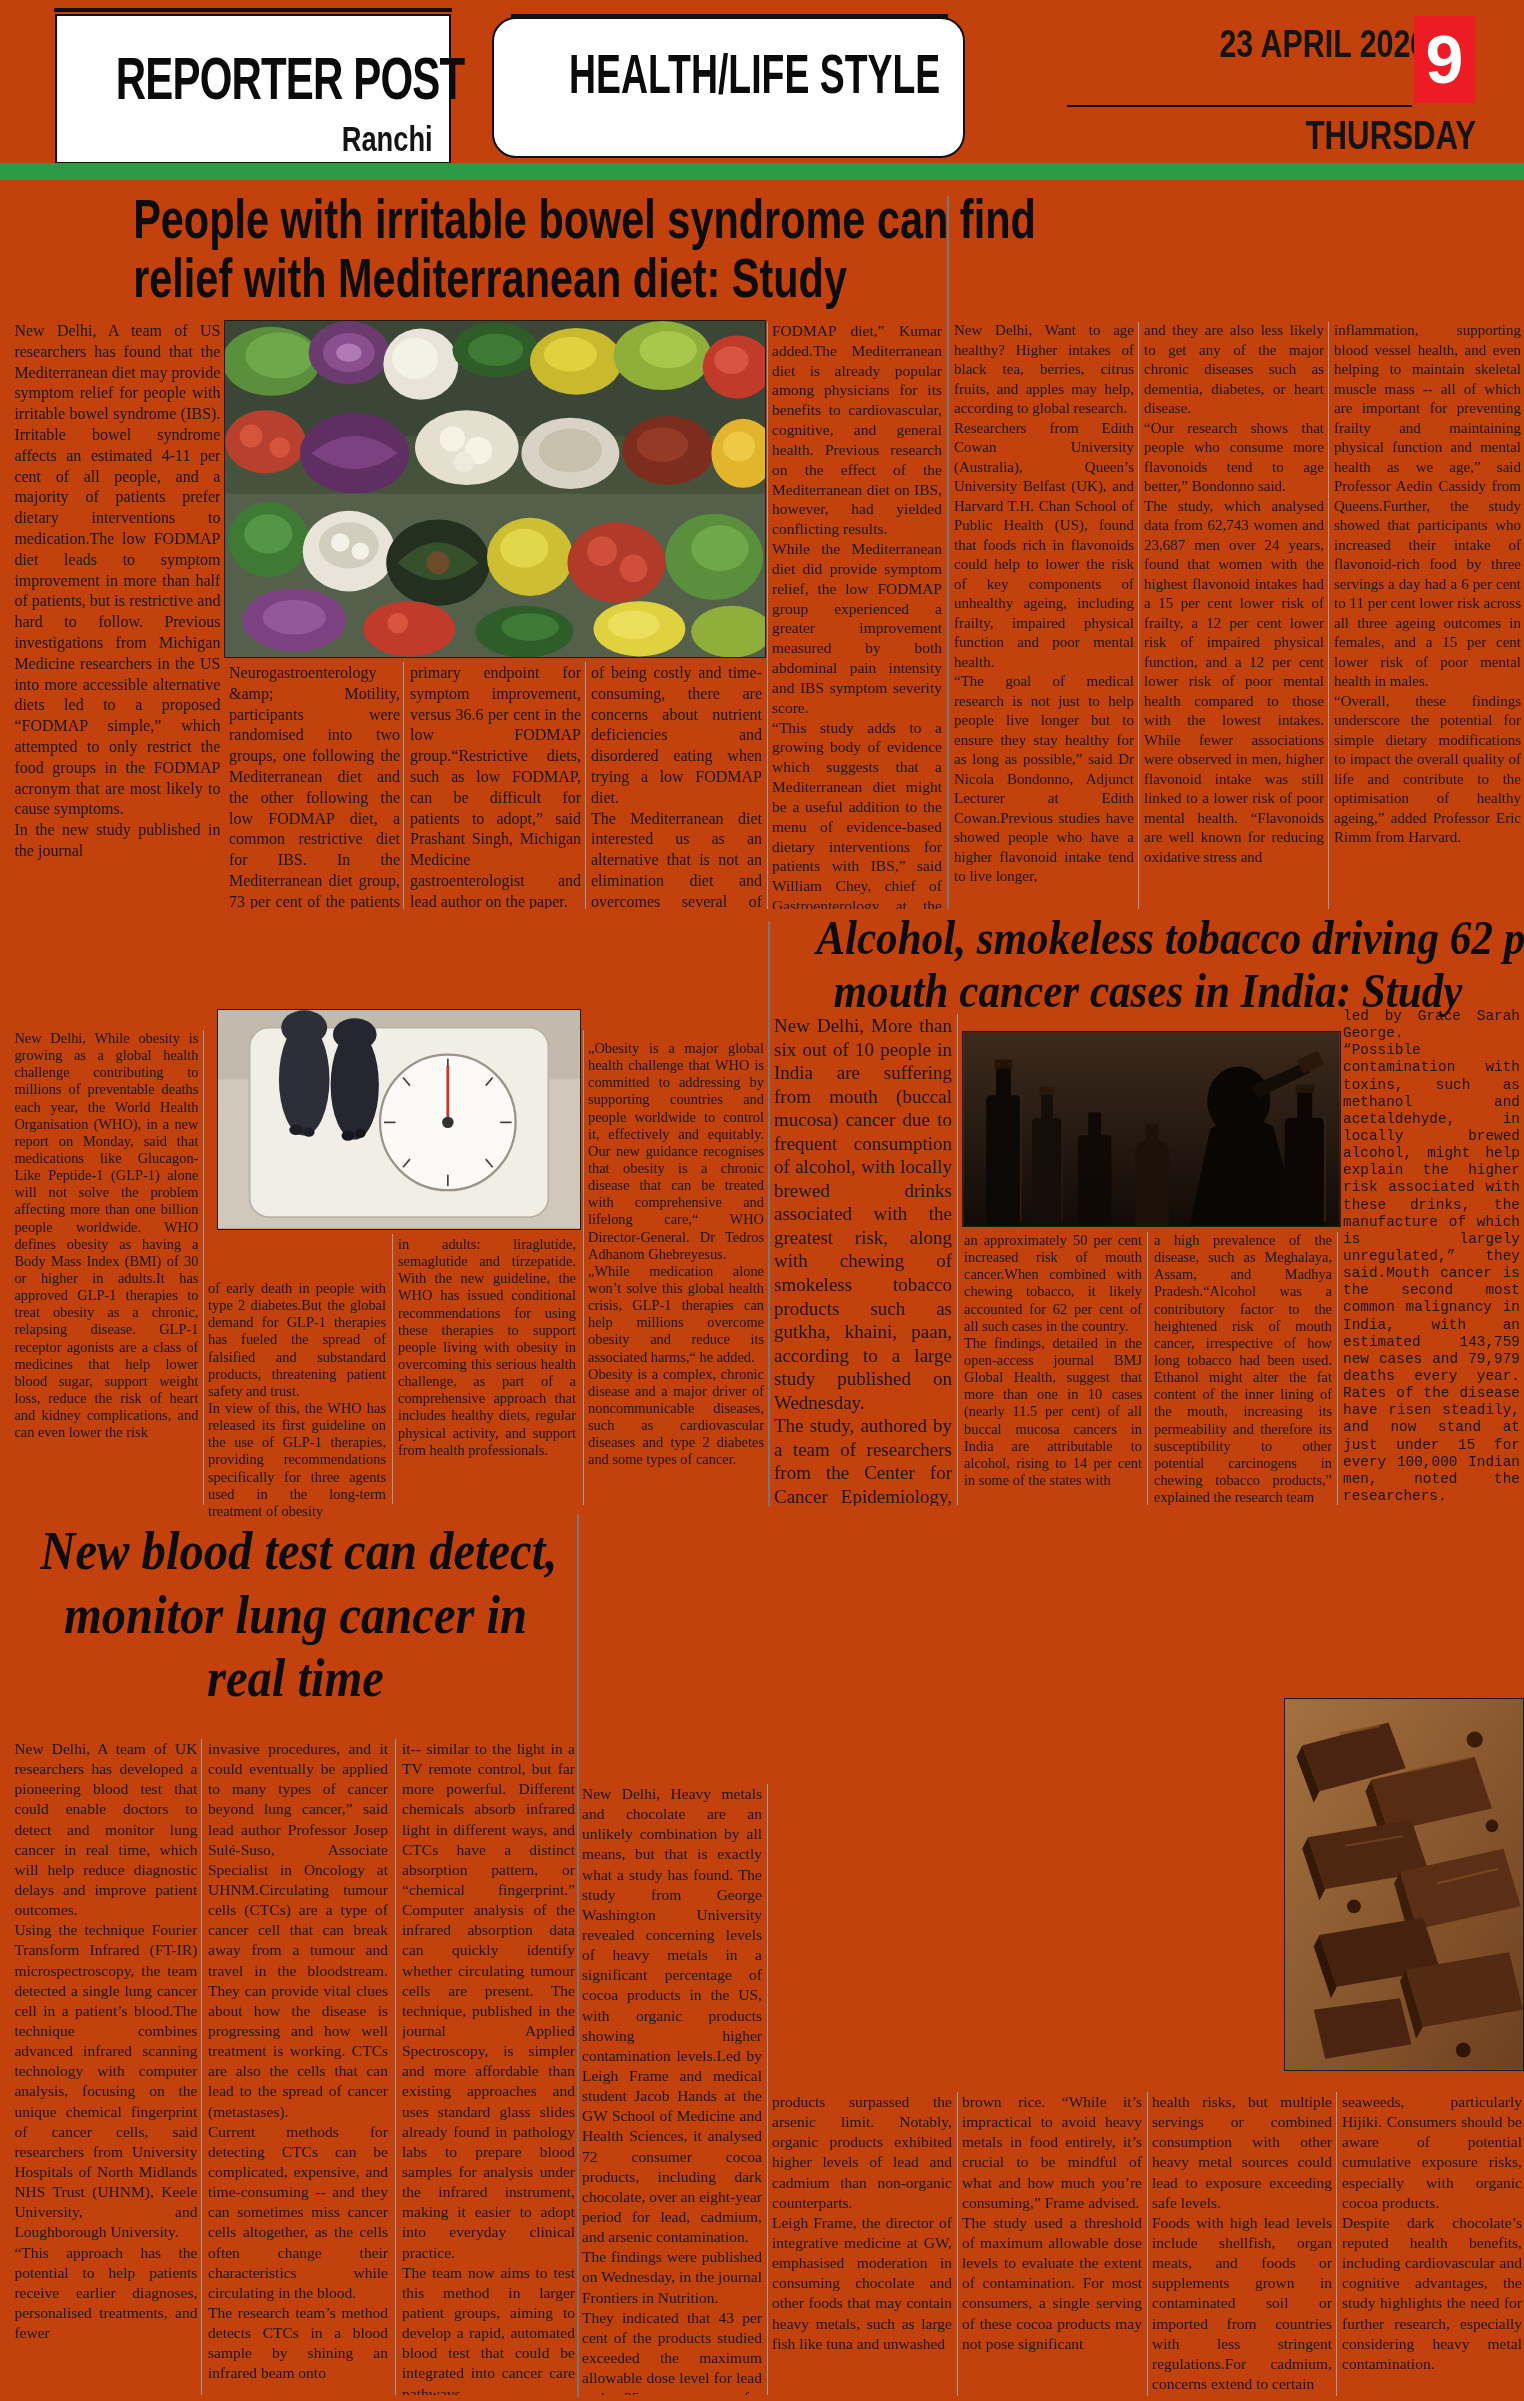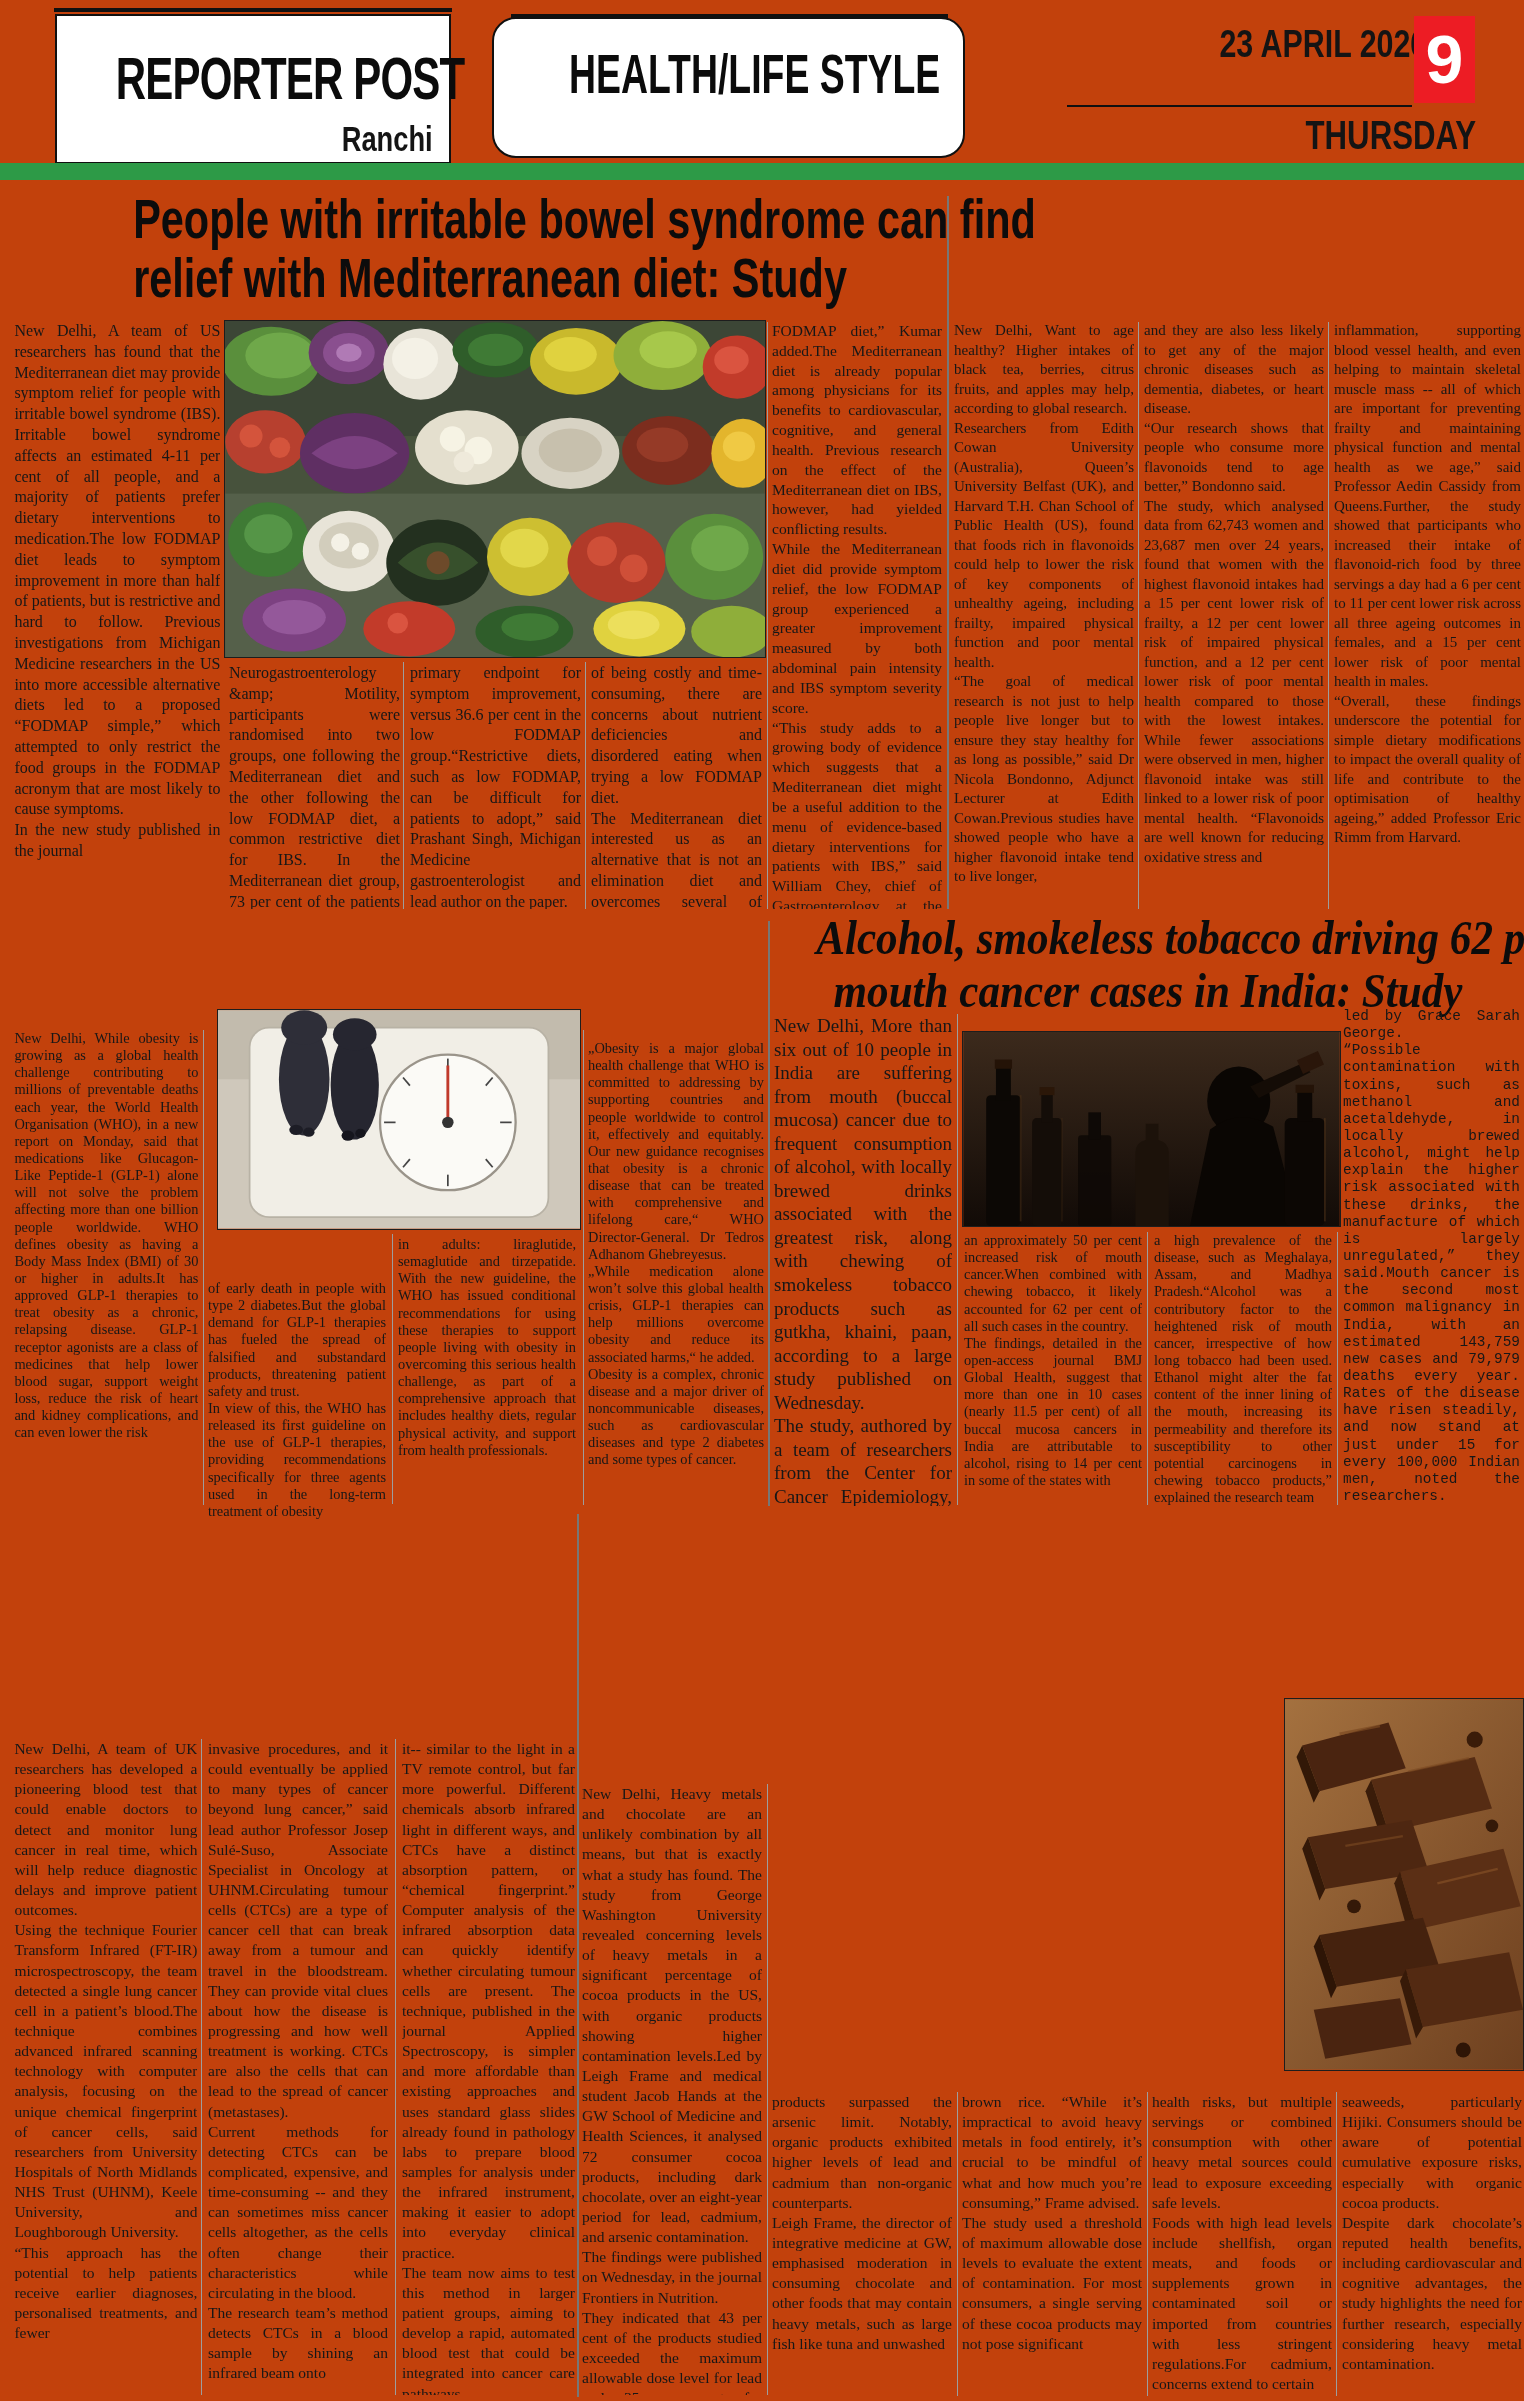--- a/index.html
+++ b/index.html
@@ -256,20 +256,25 @@
   </div>
   <div class="col" id="alc1">New Delhi,  More than six out of 10 people in India are suffering from mouth (buccal mucosa) cancer due to frequent consumption of alcohol, with locally brewed drinks associated with the greatest risk, along with chewing of smokeless tobacco products such as gutkha, khaini, paan, according to a large study published on Wednesday.
 The study, authored by a team of researchers from the Center for Cancer Epidemiology, and Homi Bhabha National Institute, in Maharashtra, showed that as little as under 2 g a day of beer was associated with a heightened risk of buccal mucosa cancer, while 9 g a day of alcohol -- equivalent to around one standard drink -- was associated with</div>
   <div class="col f25" id="alc2">an approximately 50 per cent increased risk of mouth cancer.When combined with chewing tobacco, it likely accounted for 62 per cent of all such cases in the country.
 The findings, detailed in the open-access journal BMJ Global Health, suggest that more than one in 10 cases (nearly 11.5 per cent) of all buccal mucosa cancers in India are attributable to alcohol, rising to 14 per cent in some of the states with</div>
   <div class="col f25" id="alc3">a high prevalence of the disease, such as Meghalaya, Assam, and Madhya Pradesh.“Alcohol was a contributory factor to the heightened risk of mouth cancer, irrespective of how long tobacco had been used. Ethanol might alter the fat content of the inner lining of the mouth, increasing its permeability and therefore its susceptibility to other potential carcinogens in chewing tobacco products,” explained the research team</div>
   <div class="col f25" id="alc4">led by Grace Sarah George.
 “Possible contamination with toxins, such as methanol and acetaldehyde, in locally brewed alcohol, might help explain the higher risk associated with these drinks, the manufacture of which is largely unregulated,” they said.Mouth cancer is the second most common malignancy in India, with an estimated 143,759 new cases and 79,979 deaths every year. Rates of the disease have risen steadily, and now stand at just under 15 for every 100,000 Indian men, noted the researchers.
 The primary form of mouth cancer in India is that of the soft pink lining of the cheeks and lips (buccal mucosa). Less than half (43 per cent) of those affected survive five or more years.</div>
 
+  <div class="abs" id="lung-headline">
+    <span class="h-serif-line">New blood test can detect,</span>
+    <span class="h-serif-line">monitor lung cancer in</span>
+    <span class="h-serif-line">real time</span>
+  </div>
   <div class="col f27" id="luc1">New Delhi, A team of UK researchers has developed a pioneering blood test that could enable doctors to detect and monitor lung cancer in real time, which will help reduce diagnostic delays and improve patient outcomes.
 Using the technique Fourier Transform Infrared (FT-IR) microspectroscopy, the team detected a single lung cancer cell in a patient’s blood.The technique combines advanced infrared scanning technology with computer analysis, focusing on the unique chemical fingerprint of cancer cells, said researchers from University Hospitals of North Midlands NHS Trust (UHNM), Keele University, and Loughborough University.
 “This approach has the potential to help patients receive earlier diagnoses, personalised treatments, and fewer</div>
   <div class="col f27" id="luc2">invasive procedures, and it could eventually be applied to many types of cancer beyond lung cancer,” said lead author Professor Josep Sulé-Suso, Associate Specialist in Oncology at UHNM.Circulating tumour cells (CTCs) are a type of cancer cell that can break away from a tumour and travel in the bloodstream. They can provide vital clues about how the disease is progressing and how well treatment is working. CTCs are also the cells that can lead to the spread of cancer (metastases).
 Current methods for detecting CTCs can be complicated, expensive, and time-consuming -- and they can sometimes miss cancer cells altogether, as the cells often change their characteristics while circulating in the blood.
 The research team’s method detects CTCs in a blood sample by shining an infrared beam onto</div>
   <div class="col f27" id="luc3">it-- similar to the light in a TV remote control, but far more powerful. Different chemicals absorb infrared light in different ways, and CTCs have a distinct absorption pattern, or “chemical fingerprint.” Computer analysis of the infrared absorption data can quickly identify whether circulating tumour cells are present. The technique, published in the journal Applied Spectroscopy, is simpler and more affordable than existing approaches and uses standard glass slides already found in pathology labs to prepare blood samples for analysis under the infrared instrument, making it easier to adopt into everyday clinical practice.
 The team now aims to test this method in larger patient groups, aiming to develop a rapid, automated blood test that could be integrated into cancer care pathways.</div>
 
   <div class="photo" id="cocoa-photo">

